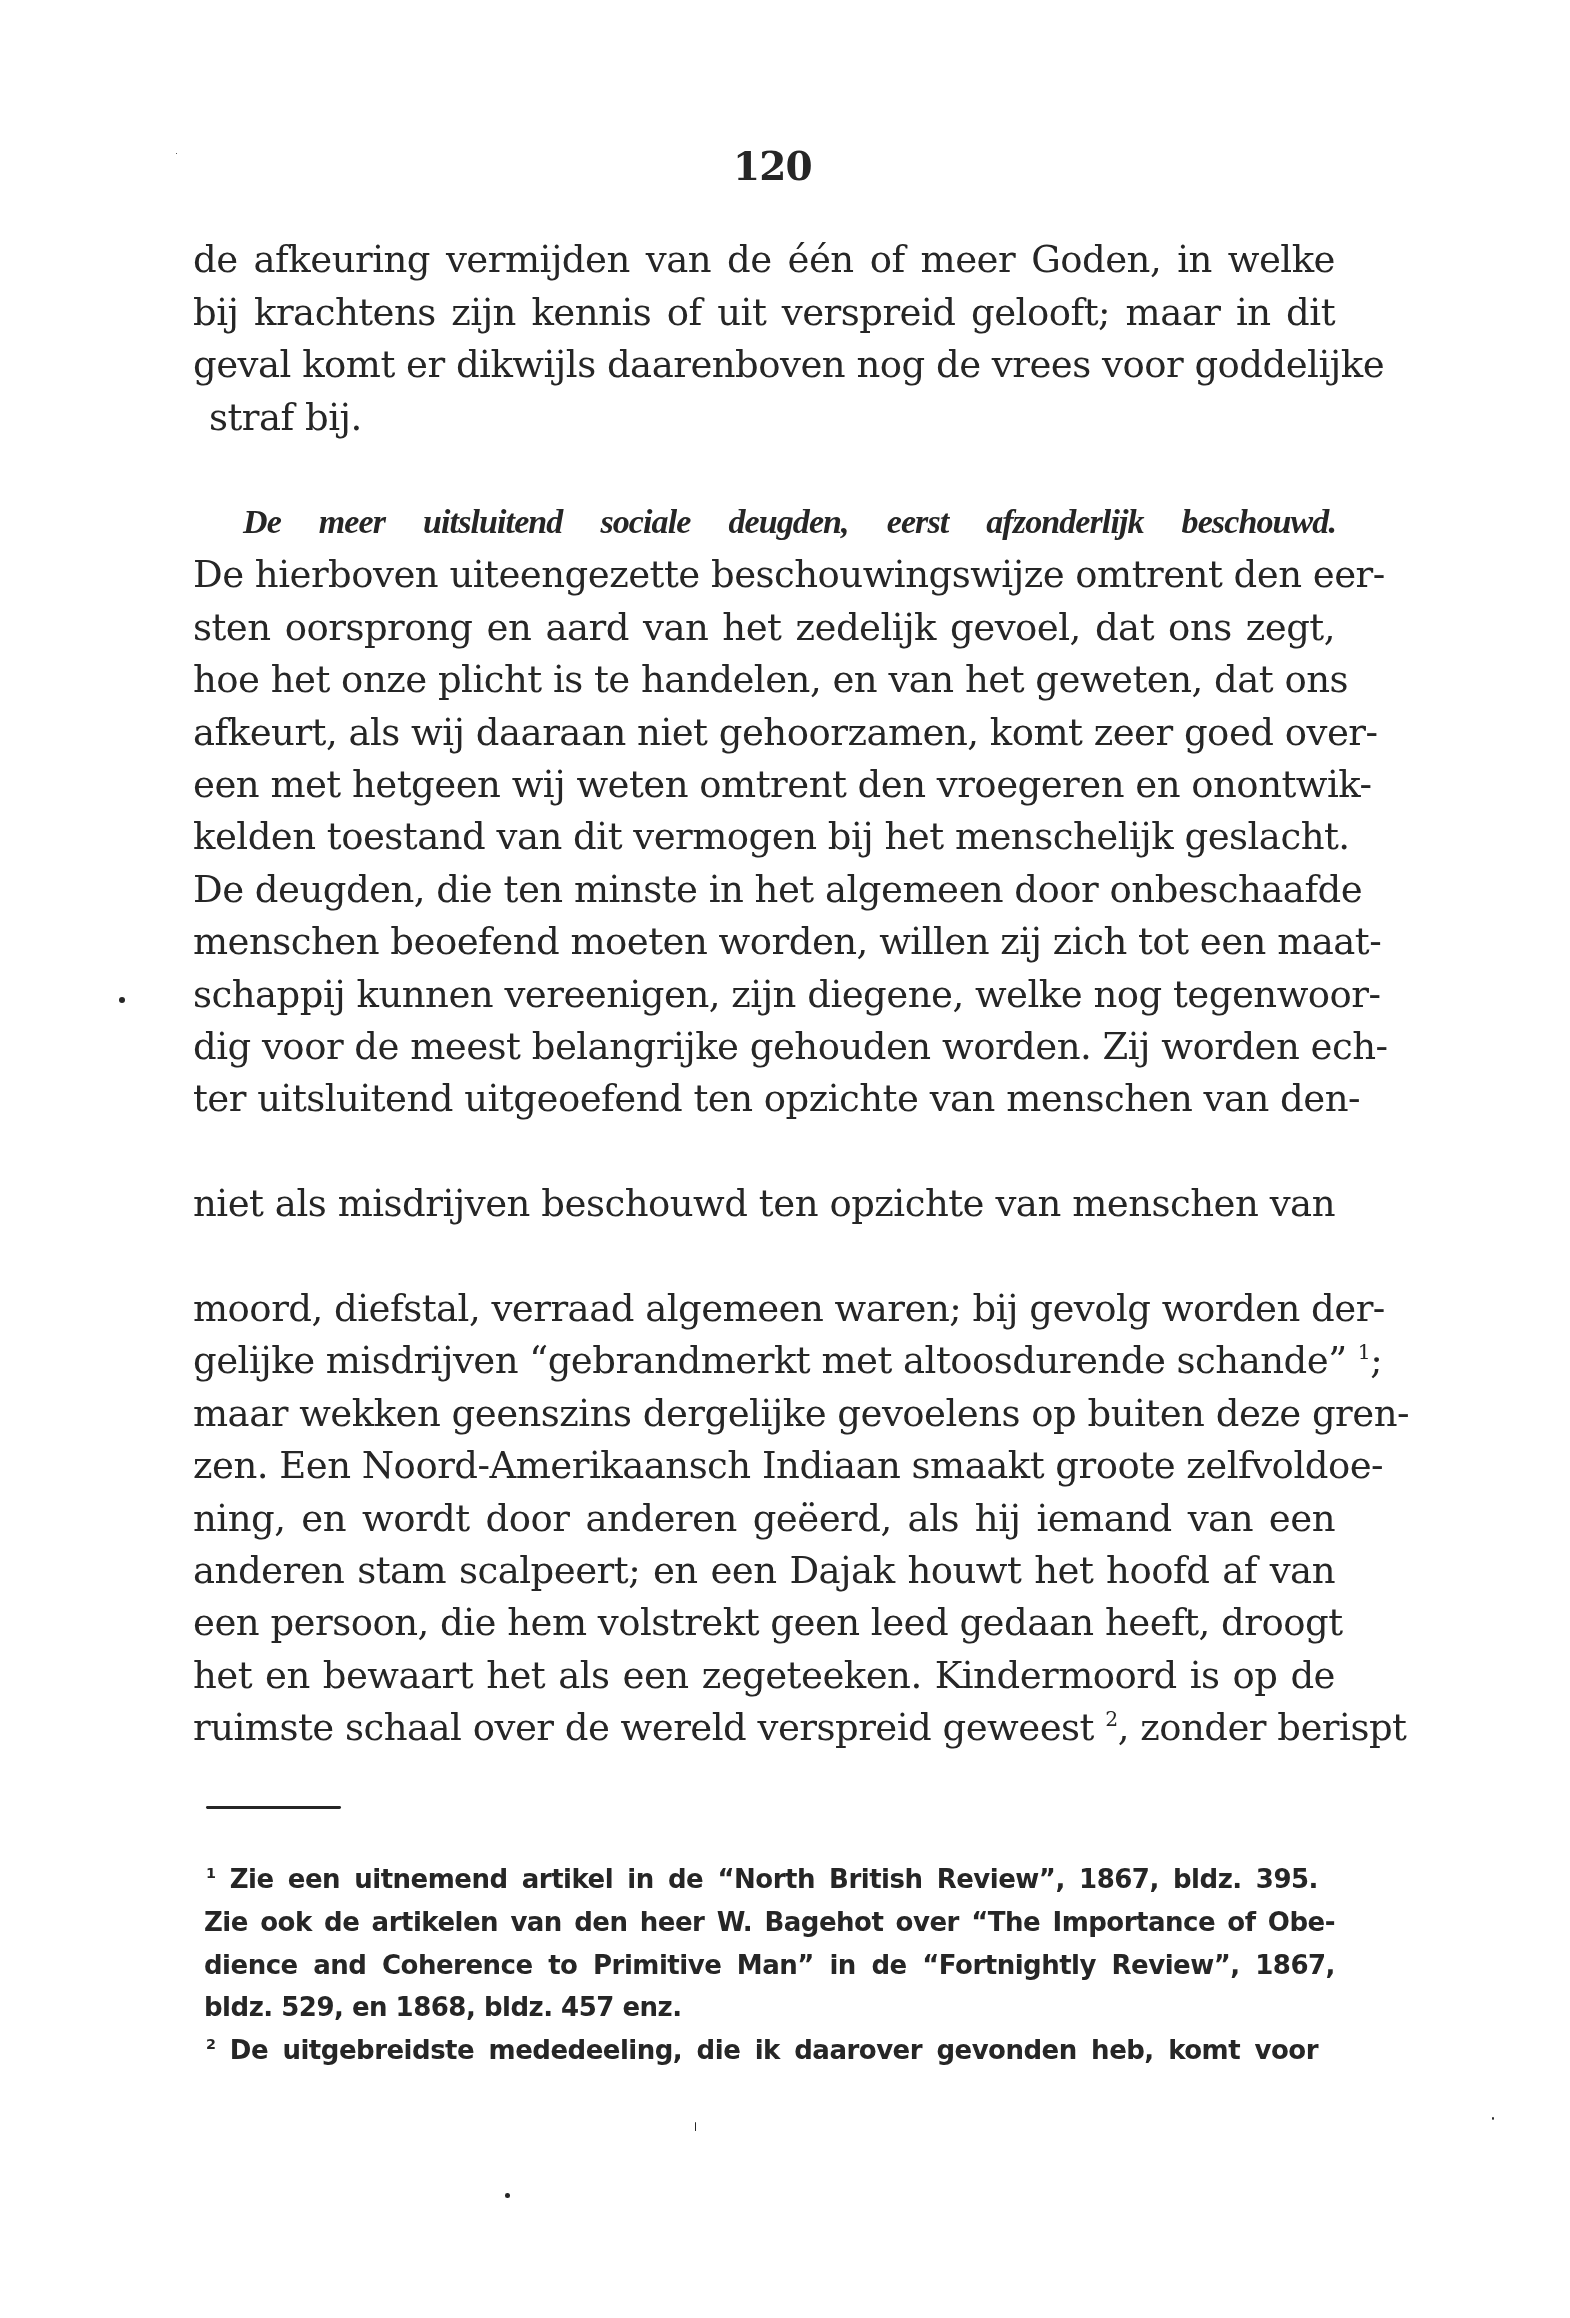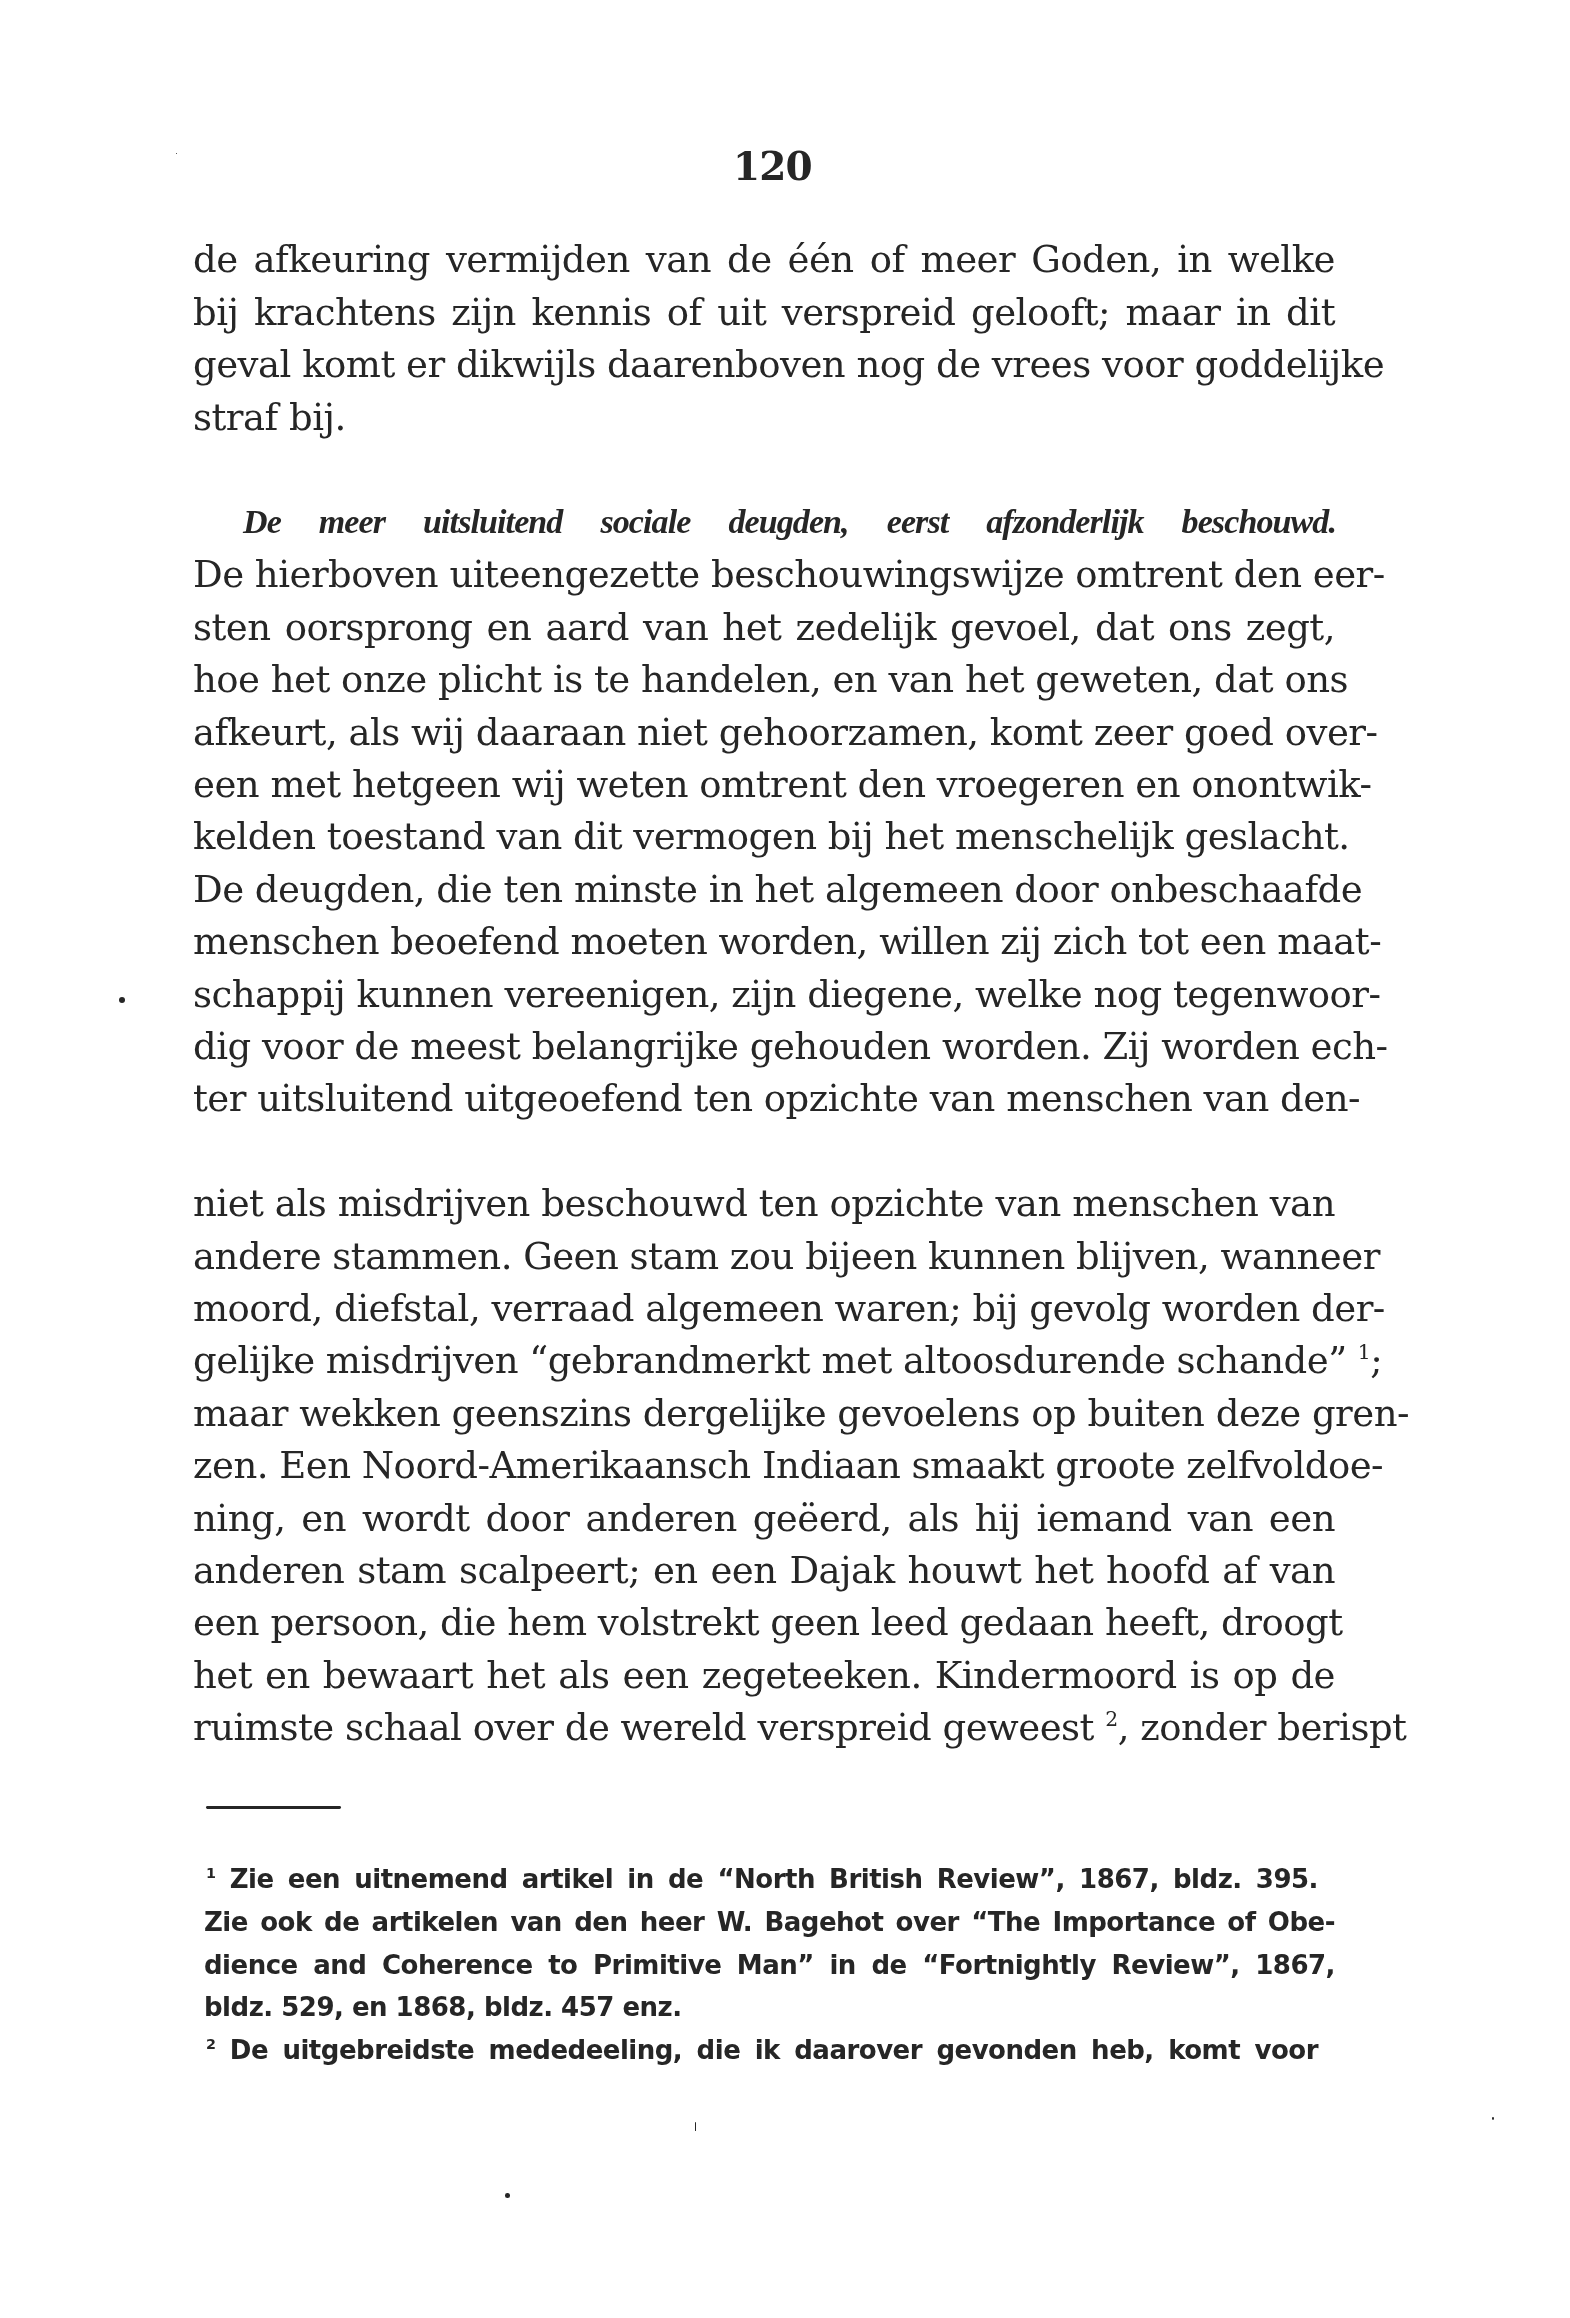--- a/index.html
+++ b/index.html
@@ -1,20 +1,20 @@
 <!DOCTYPE html>
 <html style="font-size:7.4px"><head>
 <meta charset="utf-8">
 <style>
   html, body { margin: 0; padding: 0; background: #ffffff; }
   body { width: 1570px; height: 2413px; position: relative; overflow: hidden; }
   .page { position: absolute; left: 0; top: 0; width: 1570px; height: 2413px; background: #ffffff; color: #262626; font-family: "DejaVu Serif", "Liberation Serif", serif; }
   .page-number { position: absolute; left: 733px; top: 147px; font-size: 39px; font-weight: bold; line-height: 1; letter-spacing: -0.9px; }
   .line { position: absolute; left: 193px; width: 1142px; white-space: nowrap; text-align: justify; text-align-last: justify; font-weight: normal; font-size: 37px; line-height: 1; letter-spacing: -0.5px; }
-  .line.last { text-align-last: left; }
+  .line.last { text-align-last: left; margin-left: 16px; }
   .heading { position: absolute; left: 243px; width: 1093px; white-space: nowrap; text-align: justify; text-align-last: justify; font-style: italic; font-weight: bold; font-size: 34px; line-height: 1; letter-spacing: -0.9px; font-family: Liberation Serif, serif; }
   .fn-rule { position: absolute; left: 206px; top: 1806px; width: 135px; height: 2.8px; background: #262626; border-radius: 1.4px; }
   .fn-line { position: absolute; left: 204px; width: 1131px; white-space: nowrap; text-align: justify; text-align-last: justify; font-family: "DejaVu Sans", "Liberation Sans", sans-serif; font-weight: bold; font-size: 26px; line-height: 1; letter-spacing: -0.5px; }
   .fn-line.indent { left: 206px; width: 1112px; }
   .fn-line.last { text-align-last: left; }
   sup { font-size: 0.55em; vertical-align: 0.7em; line-height: 0; }
   .speck { position: absolute; background: #262626; border-radius: 50%; }
 </style>
 </head>
 <body>
@@ -35,21 +35,20 @@
   <div class="line" style="top:661px">hoe het onze plicht is te handelen, en van het geweten, dat ons</div>
   <div class="line" style="top:714px">afkeurt, als wij daaraan niet gehoorzamen, komt zeer goed over-</div>
   <div class="line" style="top:766px">een met hetgeen wij weten omtrent den vroegeren en onontwik-</div>
   <div class="line" style="top:818px">kelden toestand van dit vermogen bij het menschelijk geslacht.</div>
   <div class="line" style="top:871px">De deugden, die ten minste in het algemeen door onbeschaafde</div>
   <div class="line" style="top:923px">menschen beoefend moeten worden, willen zij zich tot een maat-</div>
   <div class="line" style="top:976px">schappij kunnen vereenigen, zijn diegene, welke nog tegenwoor-</div>
   <div class="line" style="top:1028px">dig voor de meest belangrijke gehouden worden. Zij worden ech-</div>
   <div class="line" style="top:1080px">ter uitsluitend uitgeoefend ten opzichte van menschen van den-</div>
   <div class="line" style="top:1185px">niet als misdrijven beschouwd ten opzichte van menschen van</div>
-  <div class="line" style="top:1238px">andere stammen. Geen stam zou bijeen kunnen blijven, wanneer</div>
   <div class="line" style="top:1290px">moord, diefstal, verraad algemeen waren; bij gevolg worden der-</div>
   <div class="line" style="top:1342px"><span>gelijke misdrijven “gebrandmerkt met altoosdurende schande”</span> <sup>1</sup><span>;</span></div>
   <div class="line" style="top:1395px">maar wekken geenszins dergelijke gevoelens op buiten deze gren-</div>
   <div class="line" style="top:1447px">zen. Een Noord-Amerikaansch Indiaan smaakt groote zelfvoldoe-</div>
   <div class="line" style="top:1500px">ning, en wordt door anderen geëerd, als hij iemand van een</div>
   <div class="line" style="top:1552px">anderen stam scalpeert; en een Dajak houwt het hoofd af van</div>
   <div class="line" style="top:1604px">een persoon, die hem volstrekt geen leed gedaan heeft, droogt</div>
   <div class="line" style="top:1657px">het en bewaart het als een zegeteeken. Kindermoord is op de</div>
   <div class="line" style="top:1709px"><span>ruimste schaal over de wereld verspreid geweest</span> <sup>2</sup><span>, zonder berispt</span></div>
 

